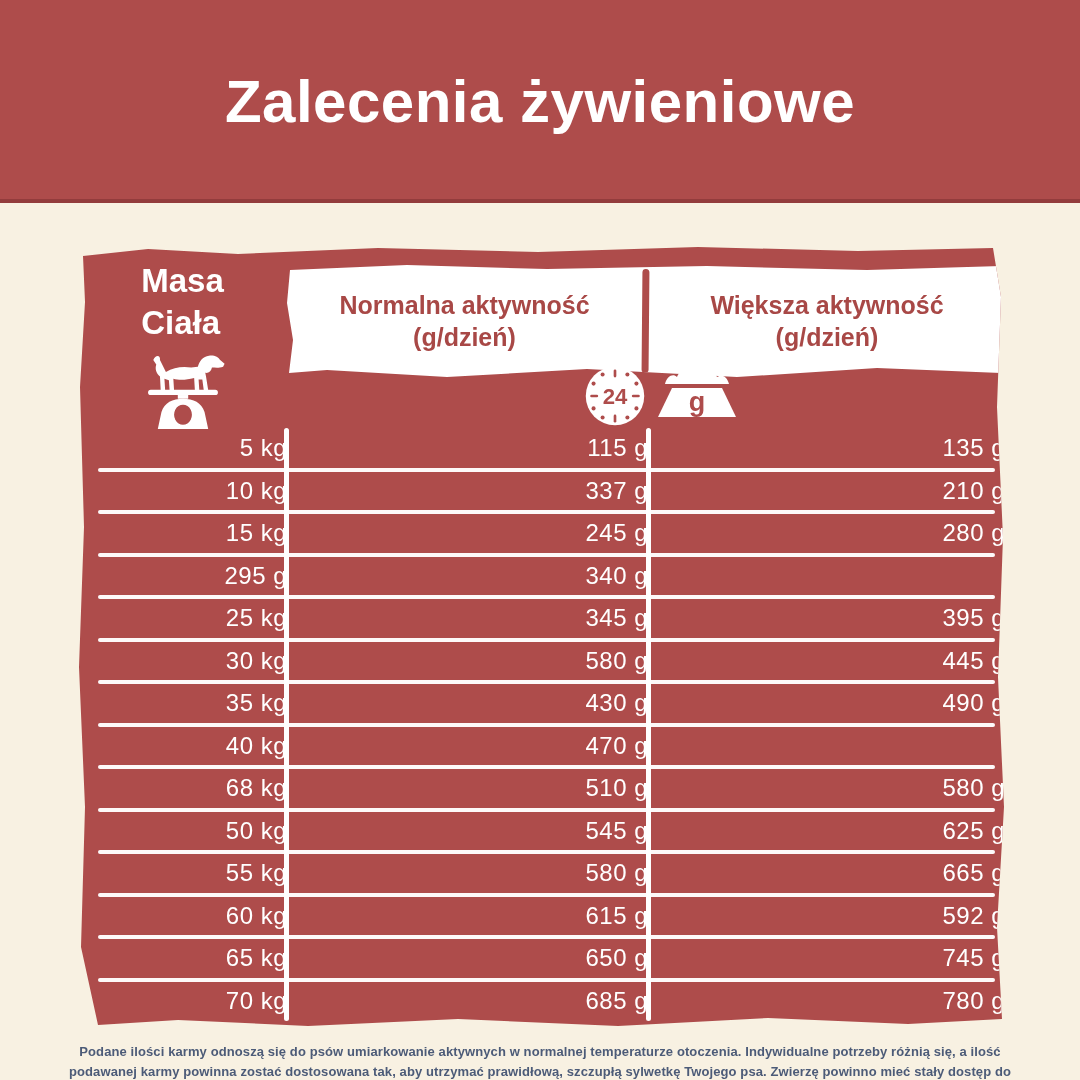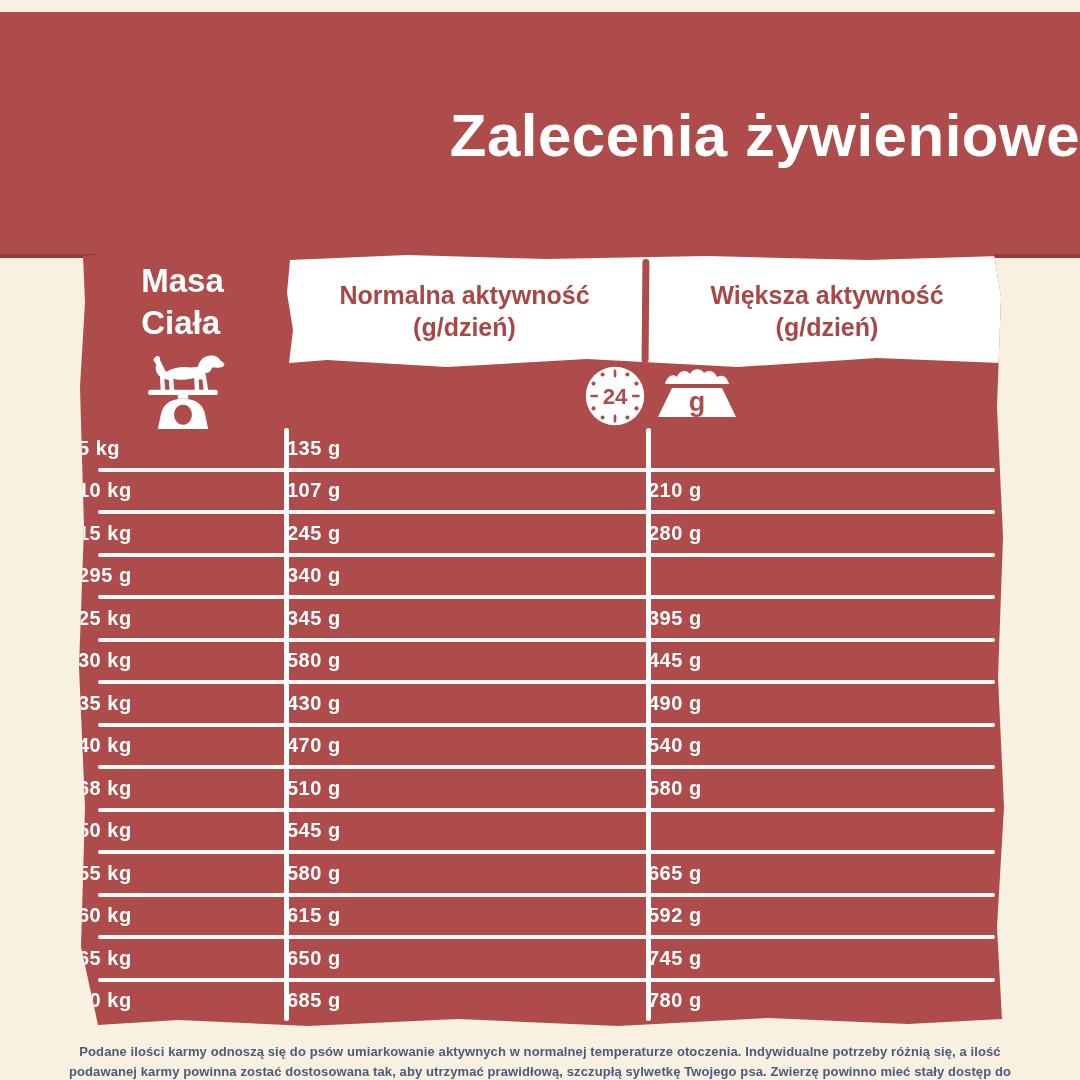--- a/index.html
+++ b/index.html
@@ -9,24 +9,24 @@
     --white:#ffffff;
     --disclaimer-text:#4c5b78;
   }
   *{margin:0;padding:0;box-sizing:border-box;}
   html,body{background:var(--cream);}
   body{font-family:"Liberation Sans", sans-serif;}
   .canvas{position:relative;width:1080px;height:1080px;background:var(--cream);overflow:hidden;}
 
   
   .banner{
-    position:absolute;left:0;top:12px;width:1080px;height:246px;
+    position:absolute;left:0;top:0;width:1080px;height:203px;
     background:var(--maroon);
     box-shadow:inset 0 -4px 0 rgba(80,20,20,.28);
-    display:flex;align-items:center;justify-content:flex-end;
+    display:flex;align-items:center;justify-content:center;
   }
   .banner h1{
     color:var(--white);font-size:60px;font-weight:bold;letter-spacing:.5px;
   }
 
   
   .table{
     position:absolute;left:78px;top:247px;width:927px;height:781px;
     background:var(--maroon);
     clip-path:polygon(5px 9px,70px 2px,160px 7px,300px 1px,460px 5px,620px 0px,780px 4px,915px 1px,
@@ -41,21 +41,21 @@
     display:flex;flex-direction:column;align-items:center;
   }
   .weight-title{
     margin-top:13px;color:var(--white);font-size:33px;font-weight:bold;
     line-height:1.27;text-align:left;
   }
   .dog-scale{display:block;margin-top:2px;width:118px;height:104px;}
 
   
   .white-head{
-    position:absolute;left:209px;top:8px;width:718px;height:112px;
+    position:absolute;left:209px;top:18px;width:718px;height:112px;
     background:var(--white);
     display:flex;
     clip-path:polygon(3px 5px,120px 0px,260px 4px,420px 1px,580px 5px,715px 1px,
       718px 35px,713px 70px,717px 108px,590px 103px,450px 112px,300px 104px,160px 112px,
       40px 105px,2px 108px,6px 75px,0px 38px);
   }
   .col-head{
     flex:0 0 auto;display:flex;flex-direction:column;align-items:center;justify-content:center;
     color:var(--maroon-text);font-weight:bold;font-size:25px;line-height:1.3;text-align:center;
   }
@@ -85,21 +85,21 @@
   }
   .row{
     flex:1;display:grid;grid-template-columns:209px 361px 1fr;
     align-items:center;position:relative;
   }
   .row + .row::before{
     content:"";position:absolute;top:-2px;left:20px;right:10px;height:4px;
     background:var(--white);border-radius:2px;opacity:.97;
   }
   .cell{
-    text-align:left;color:var(--white);font-size:20px;font-weight:bold;letter-spacing:.5px;
+    text-align:right;color:var(--white);font-size:24px;font-weight:normal;letter-spacing:.5px;
   }
 
   
   .disclaimer{
     position:absolute;left:64px;top:1042px;width:952px;
     text-align:center;color:var(--disclaimer-text);
     font-size:13px;font-weight:bold;line-height:1.5;letter-spacing:.1px;
   }
 
   .svg-maroon-text{fill:var(--maroon);font-family:"Liberation Sans",sans-serif;font-weight:bold;}
@@ -168,26 +168,27 @@
       <path fill="#ffffff" d="M3,50 L81,50 L67,21 L17,21 Z"></path>
       <text class="svg-maroon-text" x="42" y="44" font-size="27" text-anchor="middle">g</text>
     </svg>
 
     <div class="vdiv vdiv1"></div>
     <div class="vdiv vdiv2"></div>
 
     <div class="rows">
   <div class="row">
     <span class="cell">5 kg</span>
+    <span class="cell">115 g</span>
     <span class="cell">135 g</span>
   </div>
 
   <div class="row">
     <span class="cell">10 kg</span>
-    <span class="cell">107 g</span>
+    <span class="cell">337 g</span>
     <span class="cell">210 g</span>
   </div>
 
   <div class="row">
     <span class="cell">15 kg</span>
     <span class="cell">245 g</span>
     <span class="cell">280 g</span>
   </div>
 
   <div class="row">
@@ -209,32 +210,32 @@
 
   <div class="row">
     <span class="cell">35 kg</span>
     <span class="cell">430 g</span>
     <span class="cell">490 g</span>
   </div>
 
   <div class="row">
     <span class="cell">40 kg</span>
     <span class="cell">470 g</span>
-    <span class="cell">540 g</span>
   </div>
 
   <div class="row">
     <span class="cell">68 kg</span>
     <span class="cell">510 g</span>
     <span class="cell">580 g</span>
   </div>
 
   <div class="row">
     <span class="cell">50 kg</span>
     <span class="cell">545 g</span>
+    <span class="cell">625 g</span>
   </div>
 
   <div class="row">
     <span class="cell">55 kg</span>
     <span class="cell">580 g</span>
     <span class="cell">665 g</span>
   </div>
 
   <div class="row">
     <span class="cell">60 kg</span>

